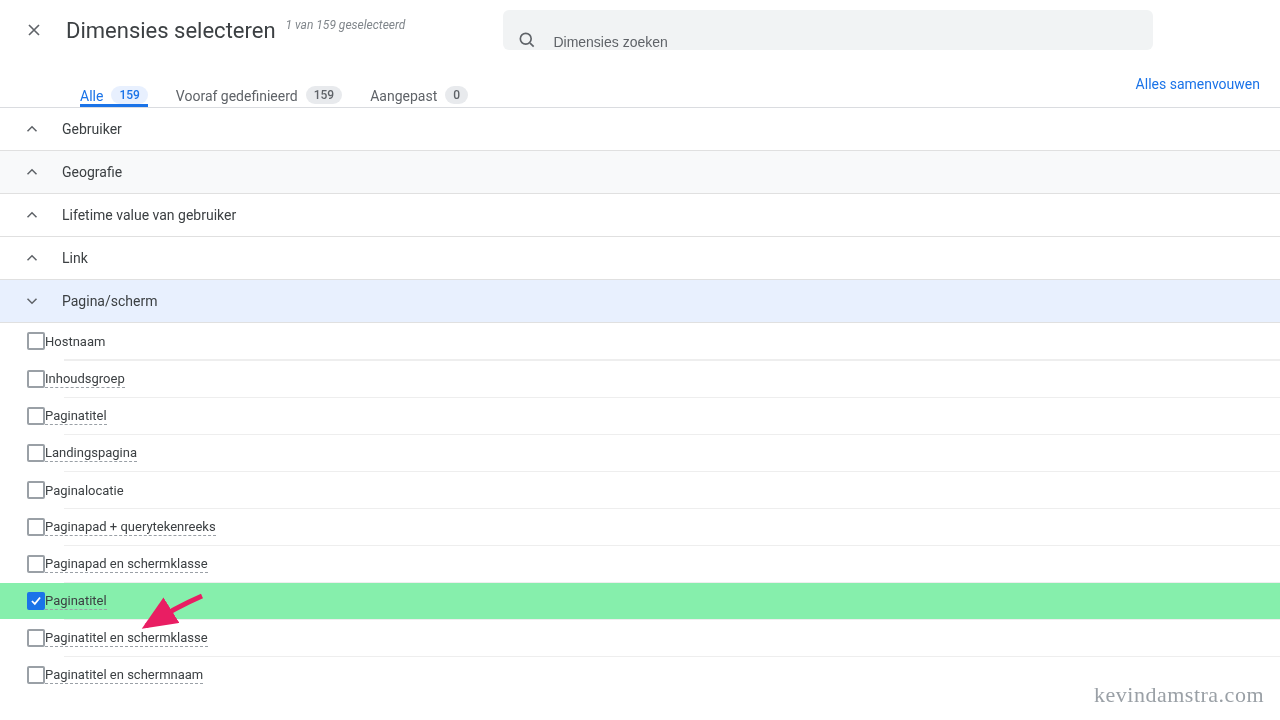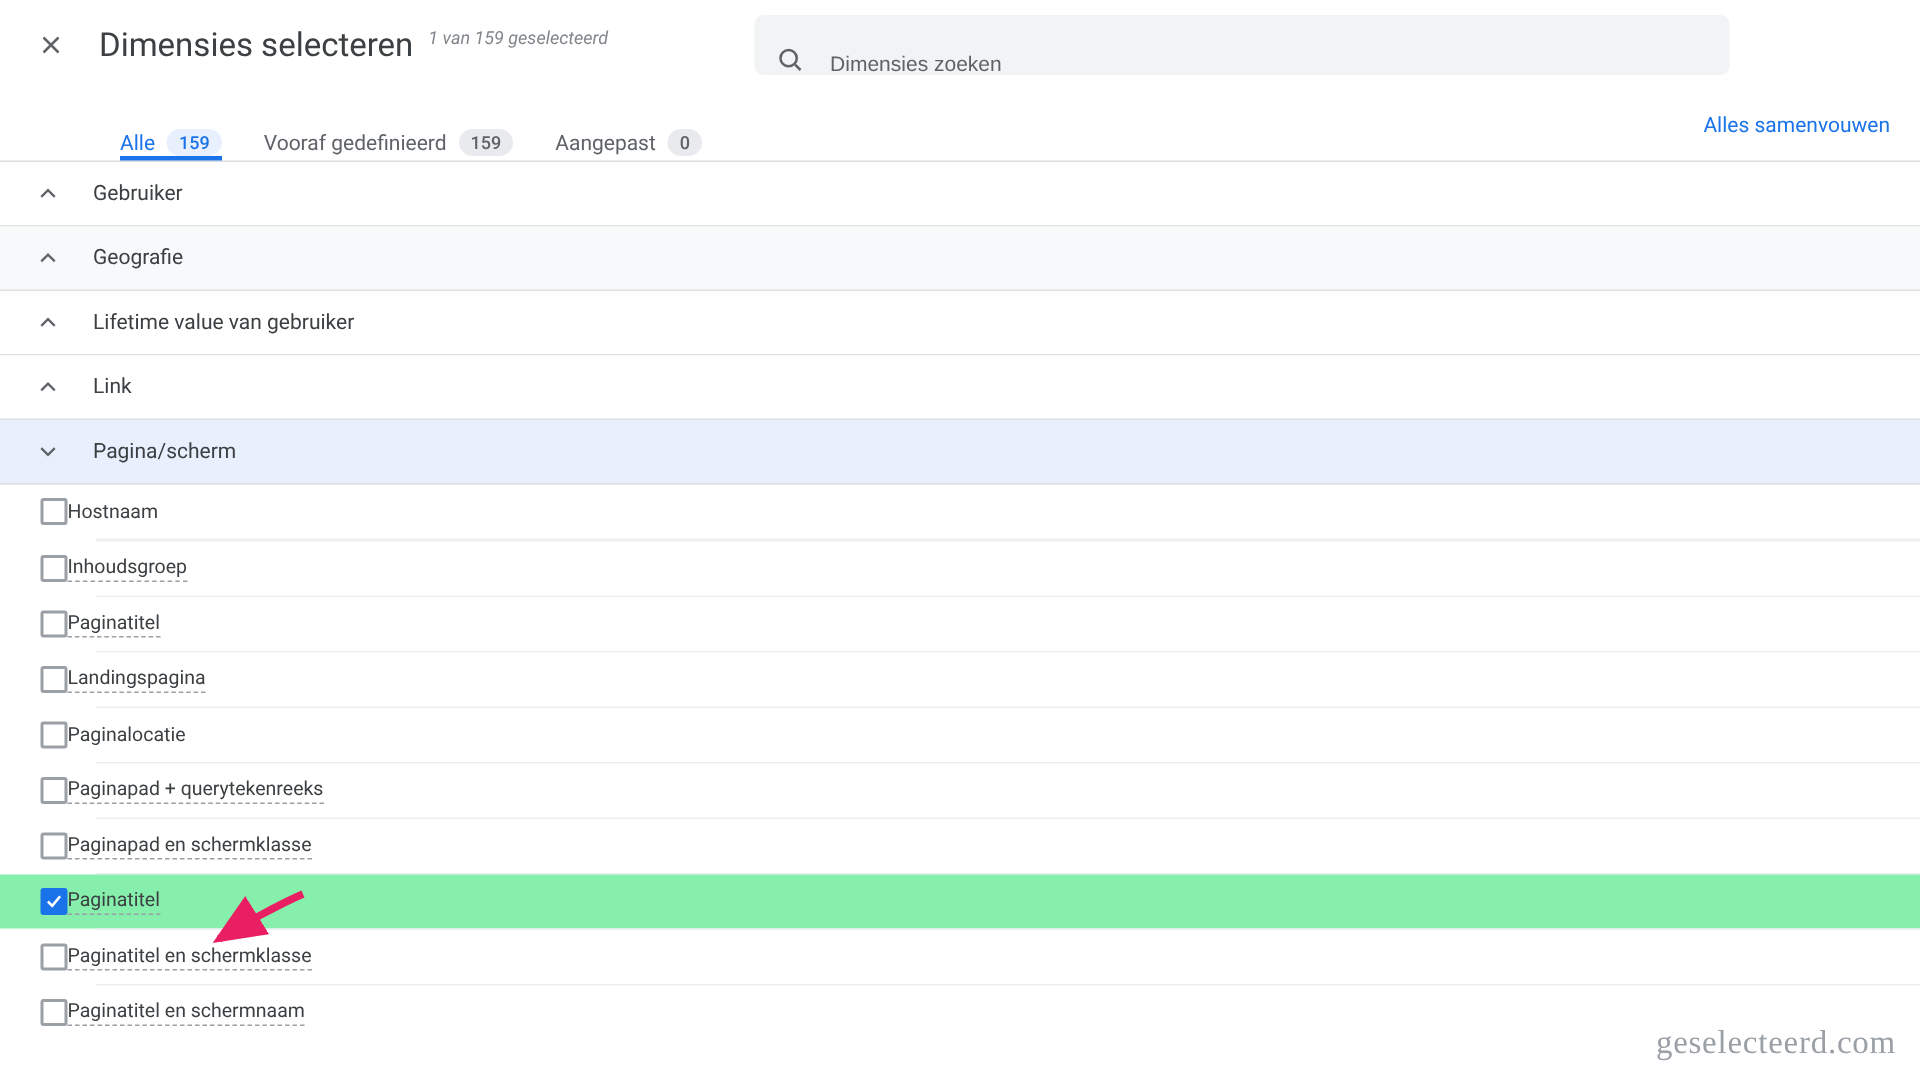--- a/index.html
+++ b/index.html
@@ -269,13 +269,13 @@
 
 <svg class="arrow-annot" width="70" height="56" viewBox="0 0 70 56">
   <defs>
     <marker id="ahead" markerWidth="8" markerHeight="8" refX="6" refY="3" orient="auto">
       <path d="M0,0 L7,3 L0,6 Z" fill="#e91e63"></path>
     </marker>
   </defs>
   <path d="M62,6 C48,12 22,26 6,36" stroke="#e91e63" stroke-width="5" fill="none" marker-end="url(#ahead)"></path>
 </svg>
 
-<div class="watermark">geselecteerd.com</div>
+<div class="watermark">kevindamstra.com</div>
 
 </body></html>

